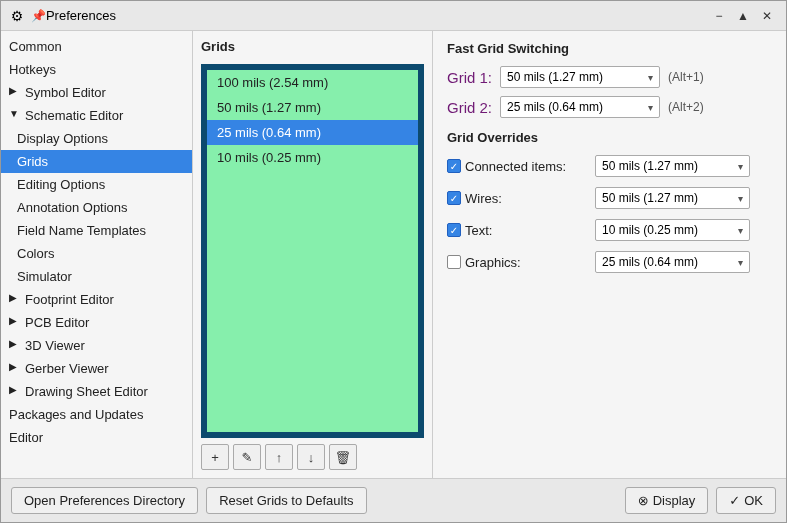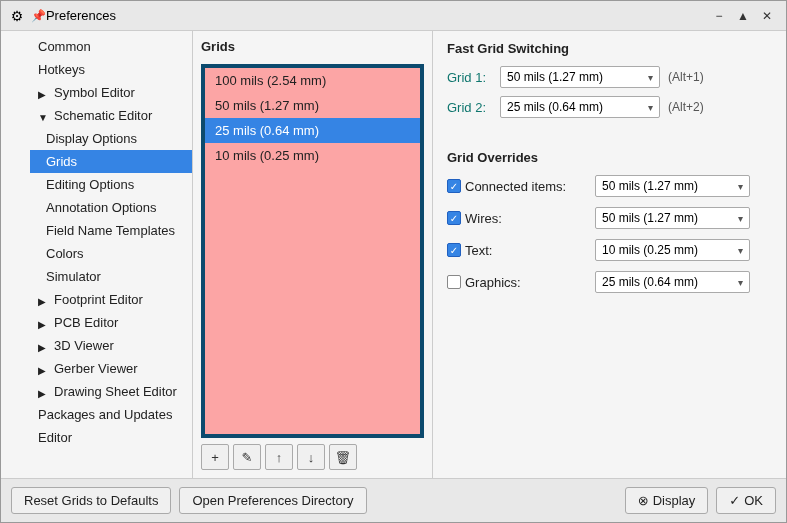--- a/index.html
+++ b/index.html
@@ -85,24 +85,23 @@
       border-right: 1px solid #ccc;
       overflow-y: auto;
       flex-shrink: 0;
       padding: 4px 0;
     }
     .sidebar-item {
       padding: 4px 8px 4px 16px;
       cursor: pointer;
       user-select: none;
       display: flex;
-      align-items: flex-end;
+      align-items: flex-start;
       gap: 4px;
       color: #222;
-      margin-left: 29px;
     }
     .sidebar-item.active {
       background: #3584e4;
       color: white;
     }
     .sidebar-item.level1 { padding-left: 8px; }
     .sidebar-item.level3 { padding-left: 16px; }
     .sidebar-chevron {
       font-size: 10px;
       width: 12px;
@@ -124,22 +123,22 @@
       gap: 6px;
     }
     .panel-section-title {
       font-size: 13px;
       font-weight: bold;
       margin-bottom: 4px;
       color: #222;
     }
     .grid-list {
       flex: 1;
-      border: 4px solid #0c4a6e;
-      background: #fca5a5;
+      border: 6px solid #0c4a6e;
+      background: #86efac;
       overflow-y: auto;
     }
     .grid-list-item {
       padding: 5px 10px;
       cursor: pointer;
       user-select: none;
       color: #222;
     }
     .grid-list-item.selected {
       background: #3584e4;
@@ -163,38 +162,38 @@
       border-radius: 2px;
       color: #333;
     }
     
     .right-panel {
       flex: 1;
       padding: 10px 14px;
       overflow-y: auto;
     }
     .fast-grid-section, .grid-overrides-section {
-      margin-bottom: 32px;
+      margin-bottom: 12px;
     }
     .section-heading {
       font-size: 13px;
       font-weight: bold;
       margin-bottom: 10px;
       color: #222;
     }
     .grid-row {
       display: flex;
       align-items: center;
       gap: 8px;
       margin-bottom: 8px;
     }
     .grid-label {
       min-width: 45px;
-      font-size: 13px;
-      color: #0f766e;
+      font-size: 15px;
+      color: #701a75;
     }
     .grid-select {
       border: 1px solid #aaa;
       background: white;
       padding: 3px 6px;
       font-size: 12px;
       border-radius: 2px;
       cursor: pointer;
       min-width: 160px;
       display: flex;
@@ -467,24 +466,24 @@
           </div>
 
         </div>
       </div>
     </div>
   </div>
 
   <div class="bottom-bar">
     <div class="bottom-left">
       <button class="bottom-btn">
-        <span>Reset Grids to Defaults</span>
+        <span>Open Preferences Directory</span>
       </button>
       <button class="bottom-btn">
-        <span>Open Preferences Directory</span>
+        <span>Reset Grids to Defaults</span>
       </button>
     </div>
     <div class="bottom-right">
       <button class="bottom-btn">
         <span>⊗</span>
         <span>Display</span>
       </button>
       <button class="bottom-btn">
         <span>✓</span>
         <span>OK</span>

